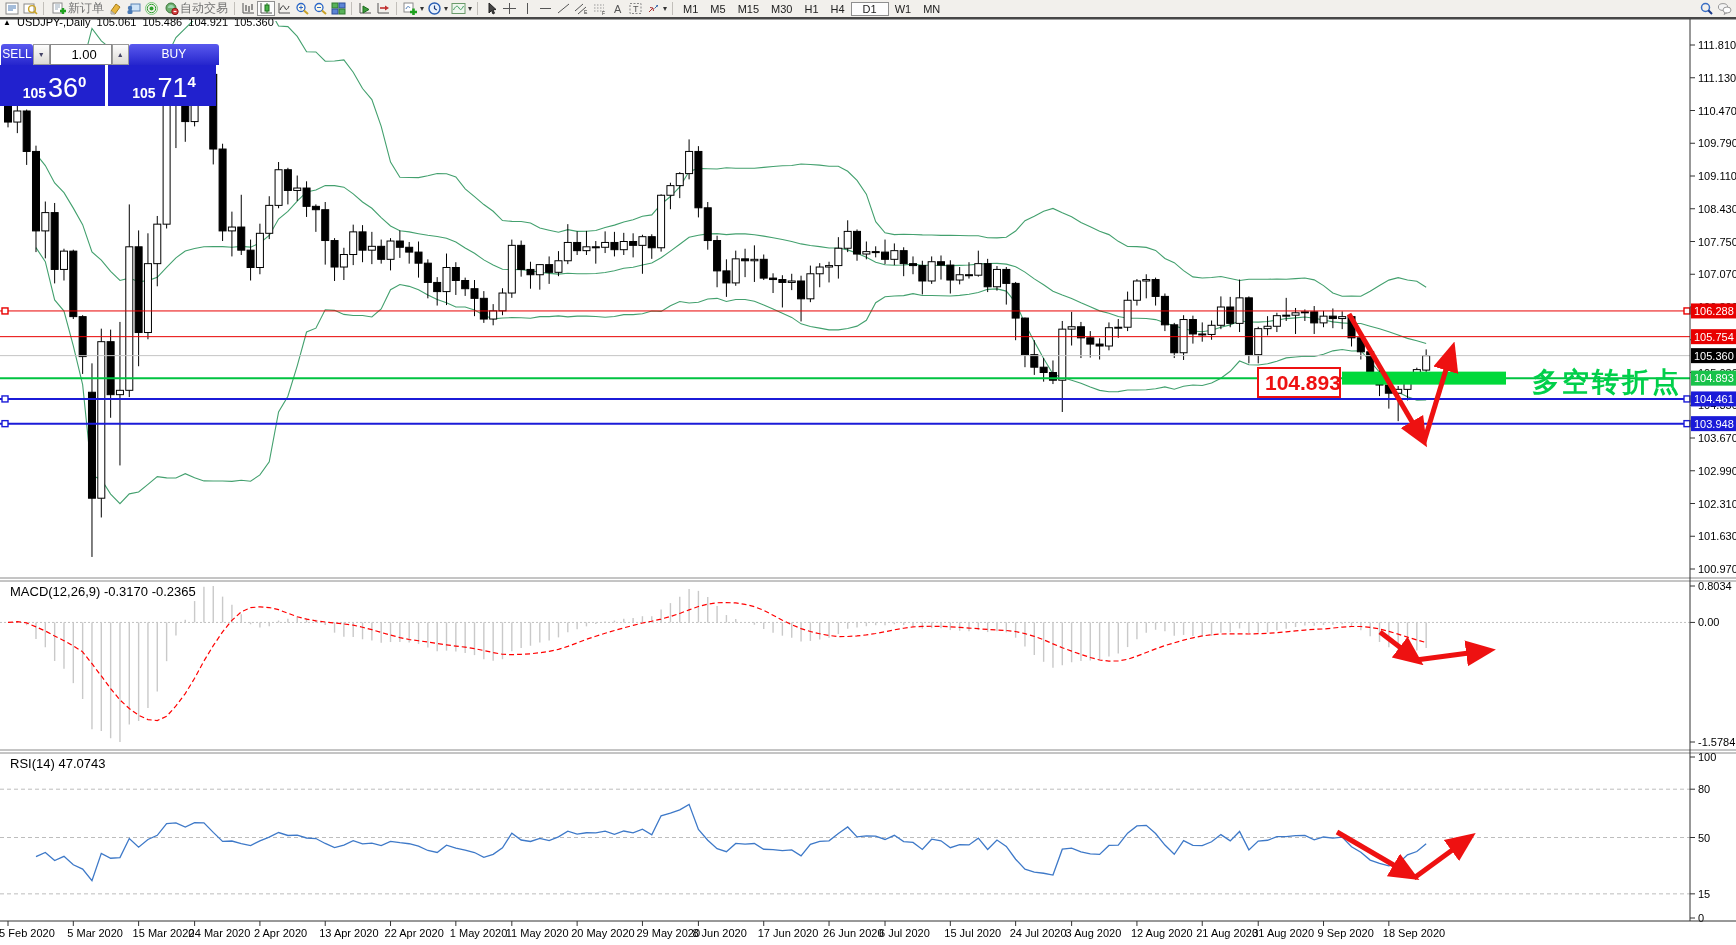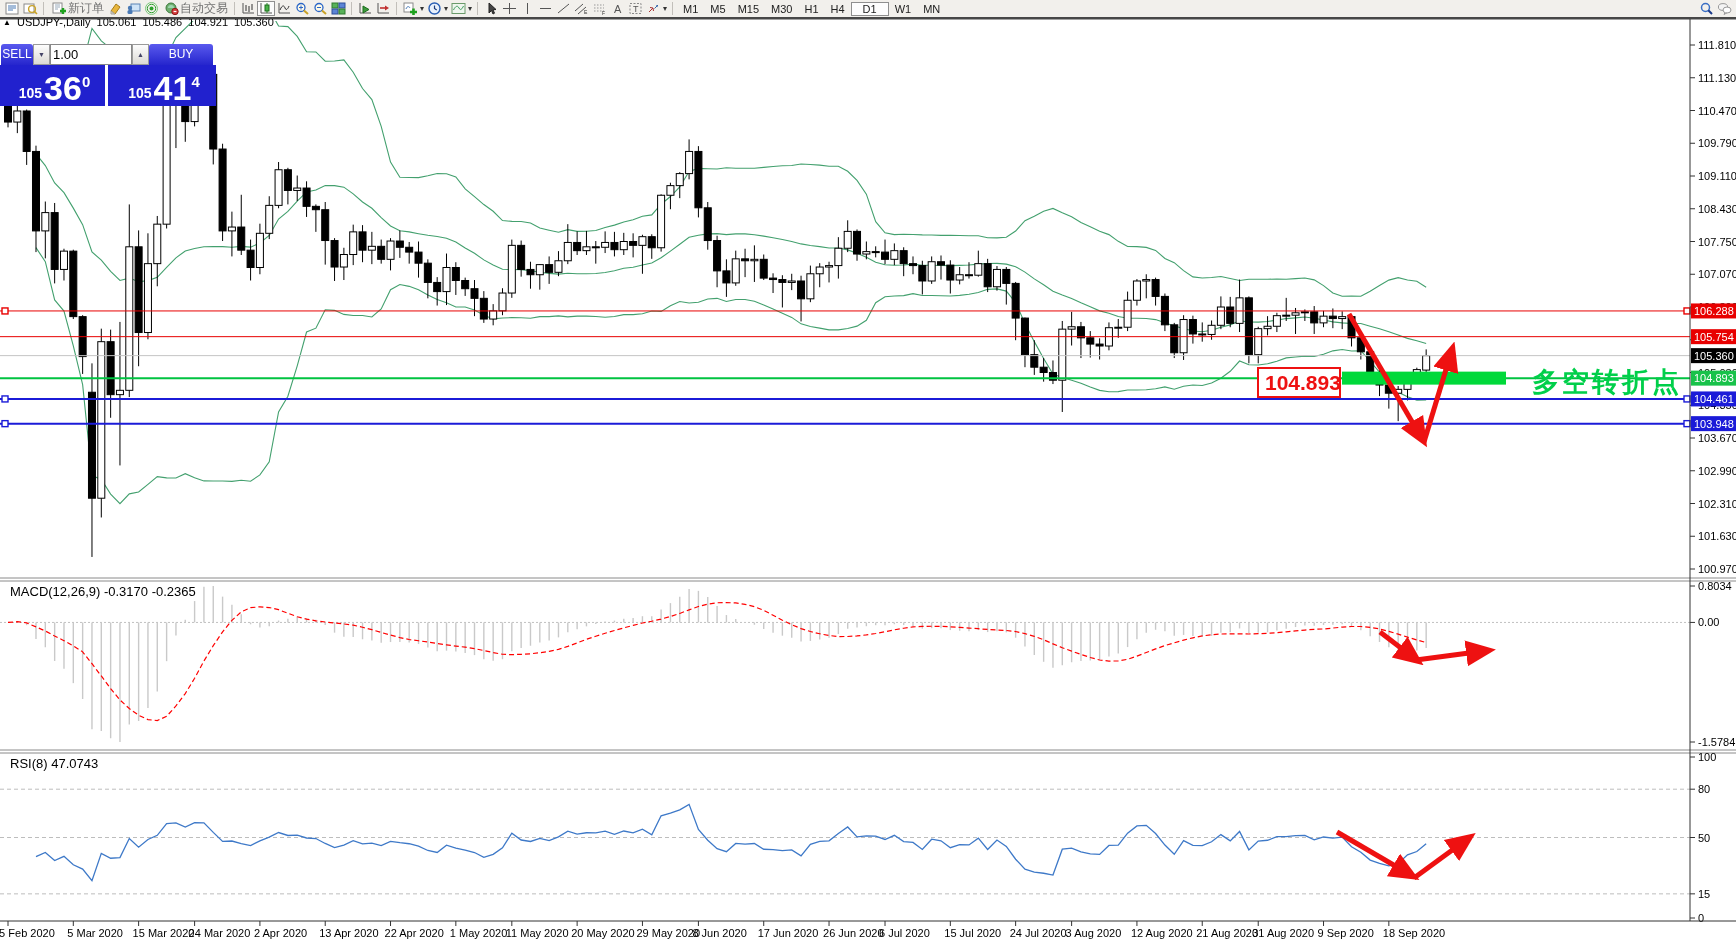--- a/index.html
+++ b/index.html
@@ -19,31 +19,31 @@
   
   #quote{position:absolute;left:3px;top:16px;font-size:11px;color:#000;z-index:6;white-space:nowrap}
   #quote .tri{font-size:8px;vertical-align:1px}
   #quote span{margin-right:3px}
   
   #tpanel{position:absolute;left:0;top:44px;width:219px;z-index:7;font-family:"Liberation Sans",sans-serif}
   #row1{display:flex;height:21px;align-items:stretch}
   .obtn{background:linear-gradient(#5a5aee,#2525cd);color:#fff;font-size:12px;text-align:center;
     line-height:21px;border-radius:3px 3px 0 0;border-bottom:2px solid #8libe}
   #sellbtn{width:32px;margin-left:1px}
-  #buybtn{width:64px}
+  #buybtn{width:91px}
   .spin{width:17px;background:linear-gradient(#fdfdfd,#dcdad5);border:1px solid #9a9a9a;
     font-size:7px;color:#446;text-align:center;line-height:19px}
-  #vol{width:82px;border:1px solid #888;font-size:13px;padding:0 2px;
+  #vol{width:62px;border:1px solid #888;font-size:13px;text-align:right;padding:0 14px;
     font-family:"Liberation Sans",sans-serif}
   #prices{display:flex;height:41px;margin-top:0}
   .pbox{width:108px;background:#2121ce;color:#fff;position:relative;display:flex;
     align-items:flex-end;justify-content:center;padding-bottom:3px}
   .pbox.first{border-right:3px solid #fff}
   .pfx{font-size:14px;font-weight:bold;margin:0 2px 2px 4px}
-  .pbig{font-size:34px;font-weight:bold;line-height:30px}
+  .pbig{font-size:27px;font-weight:normal;line-height:30px}
   .psup{font-size:15px;font-weight:bold;margin-bottom:13px}
   
   .panelabel{position:absolute;left:10px;font-size:13px;color:#000;z-index:6;white-space:nowrap}
   #chart{position:absolute;left:0;top:0;z-index:1}
 </style>
 </head>
 <body>
 
 <div id="toolbar">
   <span class="tbi">
@@ -282,32 +282,32 @@
     <div class="obtn" id="buybtn">BUY</div>
   </div>
   <div id="prices">
     <div class="pbox first">
       <span class="pfx">105</span>
       <span class="pbig">36</span>
       <span class="psup">0</span>
     </div>
     <div class="pbox">
       <span class="pfx">105</span>
-      <span class="pbig">41</span>
+      <span class="pbig">71</span>
       <span class="psup">4</span>
     </div>
   </div>
 </div>
 
 <div class="panelabel" style="top:584px">
   <span>MACD(12,26,9)</span>
   <span>-0.3170 -0.2365</span>
 </div>
 <div class="panelabel" style="top:756px">
-  <span>RSI(8)</span>
+  <span>RSI(14)</span>
   <span>47.0743</span>
 </div>
 
 <svg id="chart" width="1736" height="945">
     <defs>
       <marker id="ah" markerWidth="6" markerHeight="6" refX="3.6" refY="3" orient="auto">
         <path d="M0,0.4 L6,3 L0,5.6 z" fill="#ee1111"></path>
       </marker>
       <clipPath id="cpm">
         <rect x="0" y="21" width="1690" height="556"></rect>

